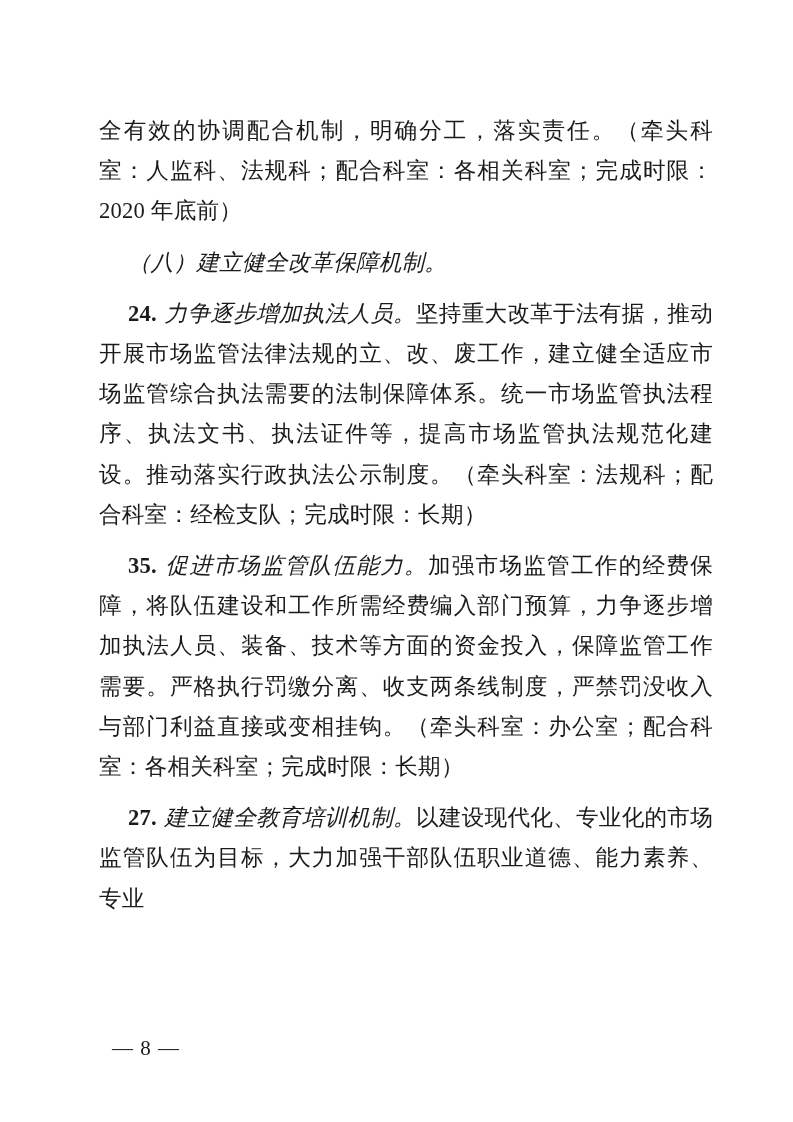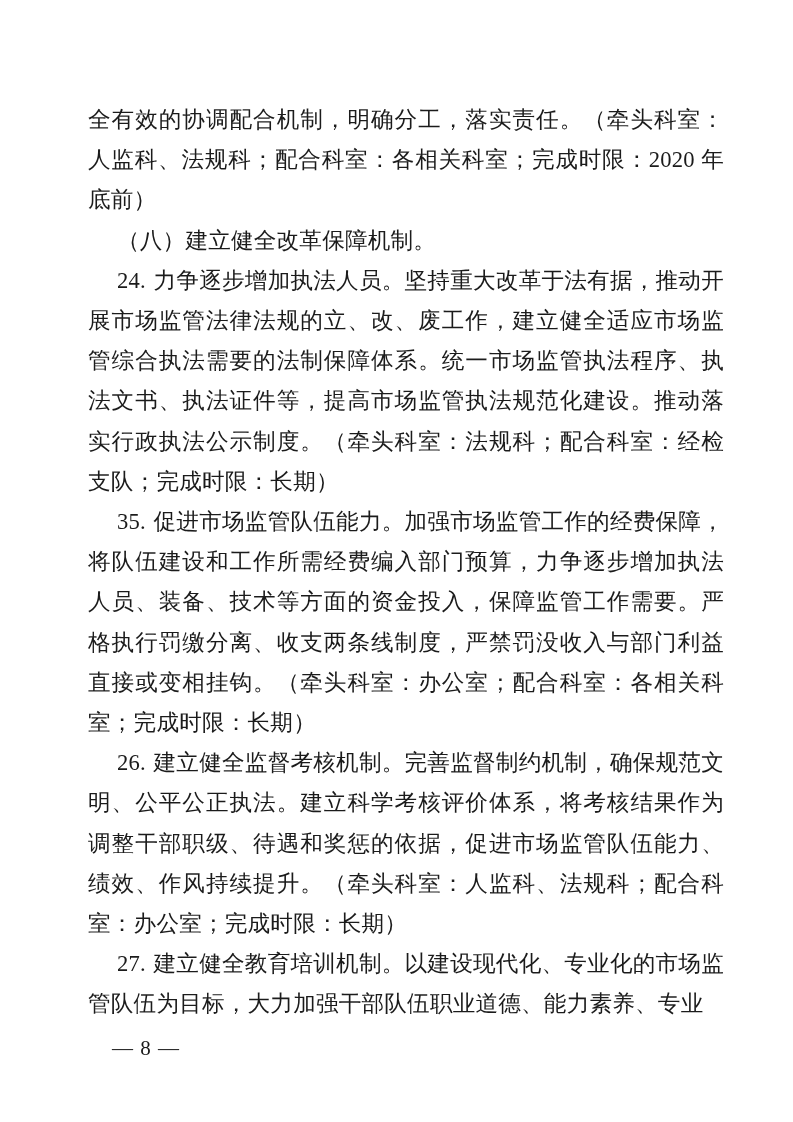--- a/index.html
+++ b/index.html
@@ -21,32 +21,34 @@
     left: 88px;
     top: 100px;
     width: 636px;
     font-size: 22.6px;
     line-height: 40.2px;
     text-align: justify;
     text-justify: inter-ideograph;
     letter-spacing: 0.2px;
   }
   .content p {
-    margin: 0;
+    margin: 11px;
     padding: 0;
   }
   .indent {
     text-indent: 29px;
   }
   
   .kai {
+    font-style: italic;
   }
   .num {
     font-style: normal;
     margin-right: 0.34em;
+    font-weight: bold;
   }
   .footer {
     position: absolute;
     left: 112px;
     top: 1034px;
     font-size: 21px;
     line-height: 28px;
     color: #1b1b1b;
     letter-spacing: 1px;
   }
@@ -58,20 +60,19 @@
   <div class="content">
 
     <p>全有效的协调配合机制，明确分工，落实责任。（牵头科室：人监科、法规科；配合科室：各相关科室；完成时限：2020 年底前）</p>
 
     <p class="indent kai">（八）建立健全改革保障机制。</p>
 
     <p class="indent"><span class="num">24.</span><span class="kai">力争逐步增加执法人员。</span><span>坚持重大改革于法有据，推动开展市场监管法律法规的立、改、废工作，建立健全适应市场监管综合执法需要的法制保障体系。统一市场监管执法程序、执法文书、执法证件等，提高市场监管执法规范化建设。推动落实行政执法公示制度。（牵头科室：法规科；配合科室：经检支队；完成时限：长期）</span></p>
 
     <p class="indent"><span class="num">35.</span><span class="kai">促进市场监管队伍能力。</span><span>加强市场监管工作的经费保障，将队伍建设和工作所需经费编入部门预算，力争逐步增加执法人员、装备、技术等方面的资金投入，保障监管工作需要。严格执行罚缴分离、收支两条线制度，严禁罚没收入与部门利益直接或变相挂钩。（牵头科室：办公室；配合科室：各相关科室；完成时限：长期）</span></p>
 
-    <p class="indent"><span class="num">26.</span><span class="kai">建立健全监督考核机制。</span><span>完善监督制约机制，确保规范文明、公平公正执法。建立科学考核评价体系，将考核结果作为调整干部职级、待遇和奖惩的依据，促进市场监管队伍能力、绩效、作风持续提升。（牵头科室：人监科、法规科；配合科室：办公室；完成时限：长期）</span></p>
 
     <p class="indent"><span class="num">27.</span><span class="kai">建立健全教育培训机制。</span><span>以建设现代化、专业化的市场监管队伍为目标，大力加强干部队伍职业道德、能力素养、专业</span></p>
 
   </div>
 
   <div class="footer">— 8 —</div>
 </div>
 
 </body></html>

